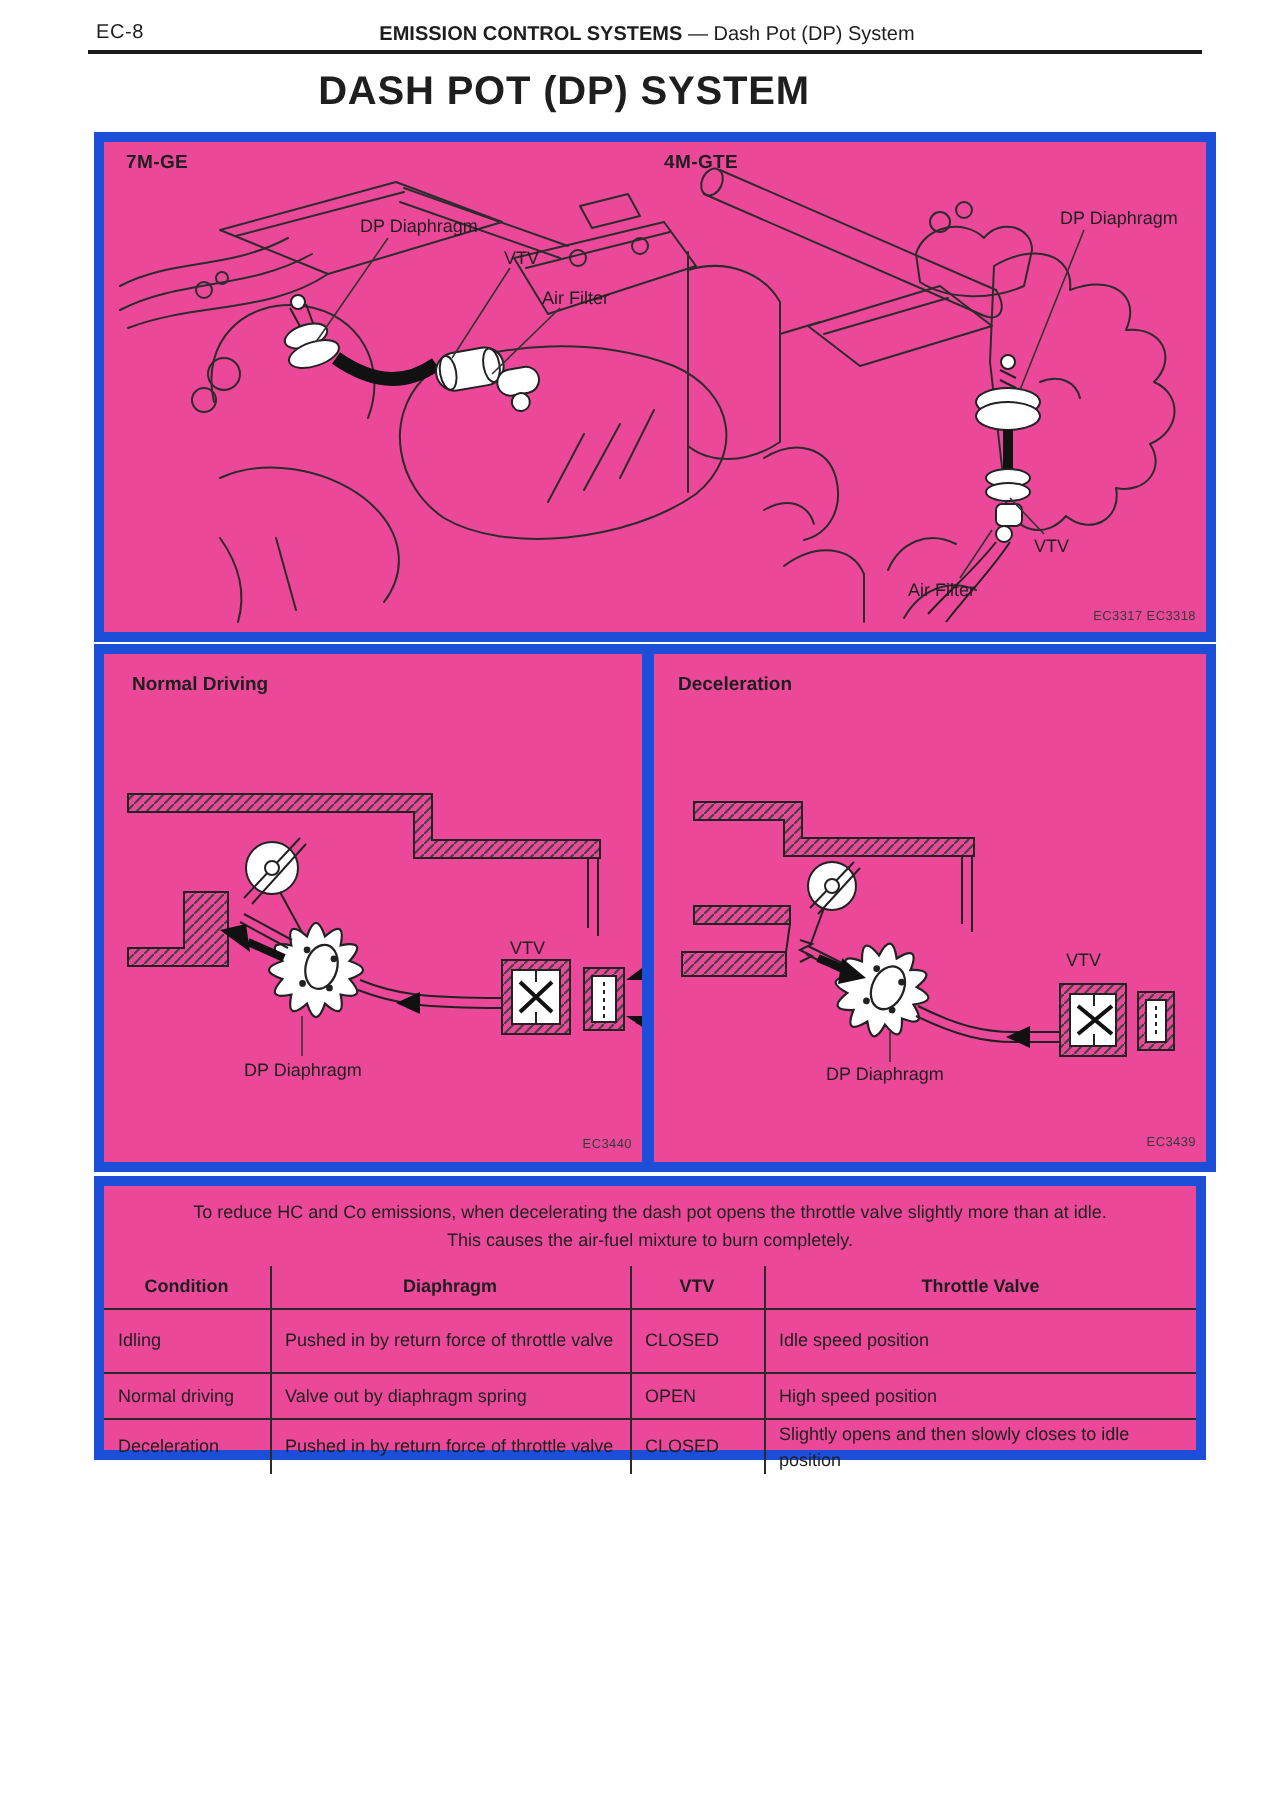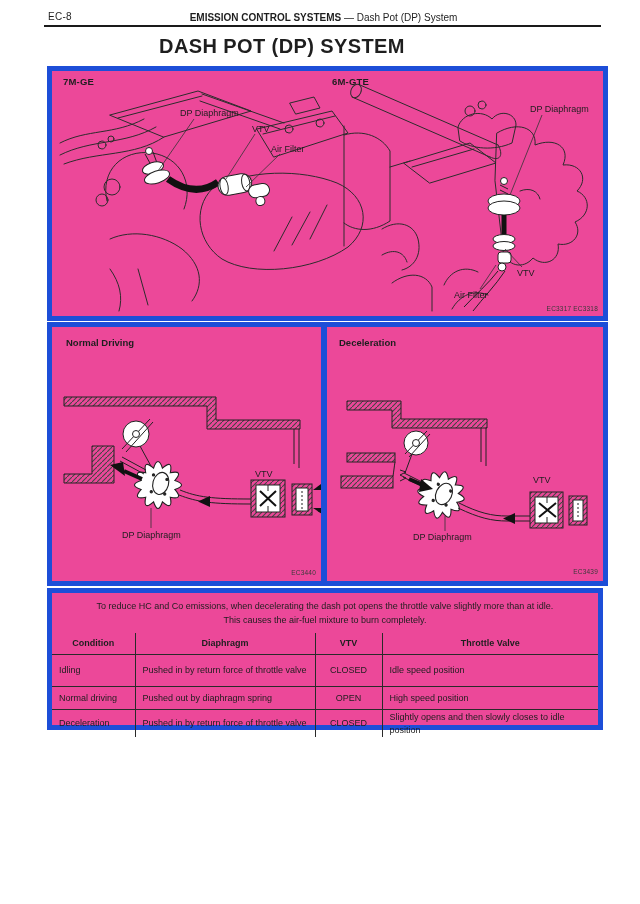--- a/index.html
+++ b/index.html
@@ -24,21 +24,21 @@
   .panel-title   { position:absolute; font-size:9.5px; font-weight:bold; }
   .ann      { position:absolute; font-size:9px; white-space:nowrap; }
   .fig-code { position:absolute; font-size:6.5px; color:#3a3a3a; letter-spacing:0.2px; }
   .art { position:absolute; left:0; top:0; }
 
   .desc { padding:7px 9px 0 9px; font-size:9px; line-height:1.5;text-align:center; }
   table.spec { position:absolute; left:0; top:40px; width:546px; border-collapse:collapse; table-layout:fixed; font-size:9px; }
   table.spec th, table.spec td { border:1px solid #2a2a2a; padding:1px 7px; vertical-align:middle; line-height:1.35;margin-left:32px; }
   table.spec th { font-weight:bold; text-align:center; height:19px; }
   table.spec td { text-align:left; }
-  table.spec td.c-vtv { text-align:center; }
+  table.spec td.c-vtv { }
   table.spec tr.r1 td { height:29px; }
   table.spec tr.r2 td { height:20px; }
   table.spec tr.r3 td { height:25px; }
   table.spec tr:first-child th { border-top:none; }
   table.spec tr:last-child td { border-bottom:none; }
   table.spec th:first-child, table.spec td:first-child { border-left:none; }
   table.spec th:last-child, table.spec td:last-child { border-right:none; }
 </style>
 </head>
 <body>
@@ -140,21 +140,21 @@
       </g>
 
       <g stroke="#333" stroke-width="0.8">
         <path d="M490,44 L458,124"></path>
         <path d="M470,196 L453,178"></path>
         <path d="M428,218 L444,194"></path>
       </g>
     </svg>
 
     <span class="variant-label" style="left:11px; top:5px;">7M-GE</span>
-    <span class="variant-label" style="left:280px; top:5px;">6M-GTE</span>
+    <span class="variant-label" style="left:280px; top:5px;">4M-GTE</span>
 
     <span class="ann" style="left:128px; top:37px;">DP Diaphragm</span>
     <span class="ann" style="left:200px; top:53px;">VTV</span>
     <span class="ann" style="left:219px; top:73px;">Air Filter</span>
 
     <span class="ann" style="left:478px; top:33px;">DP Diaphragm</span>
     <span class="ann" style="left:465px; top:197px;">VTV</span>
     <span class="ann" style="left:402px; top:219px;">Air Filter</span>
 
     <span class="fig-code" style="right:5px; bottom:4px;">EC3317 EC3318</span>
@@ -315,21 +315,21 @@
         <th>Throttle Valve</th>
       </tr>
       <tr class="r1">
         <td>Idling</td>
         <td>Pushed in by return force of throttle valve</td>
         <td class="c-vtv">CLOSED</td>
         <td>Idle speed position</td>
       </tr>
       <tr class="r2">
         <td>Normal driving</td>
-        <td>Pushed out by diaphragm spring</td>
+        <td>Valve out by diaphragm spring</td>
         <td class="c-vtv">OPEN</td>
         <td>High speed position</td>
       </tr>
       <tr class="r3">
         <td>Deceleration</td>
         <td>Pushed in by return force of throttle valve</td>
         <td class="c-vtv">CLOSED</td>
         <td>Slightly opens and then slowly closes to idle position</td>
       </tr>
     </tbody>

